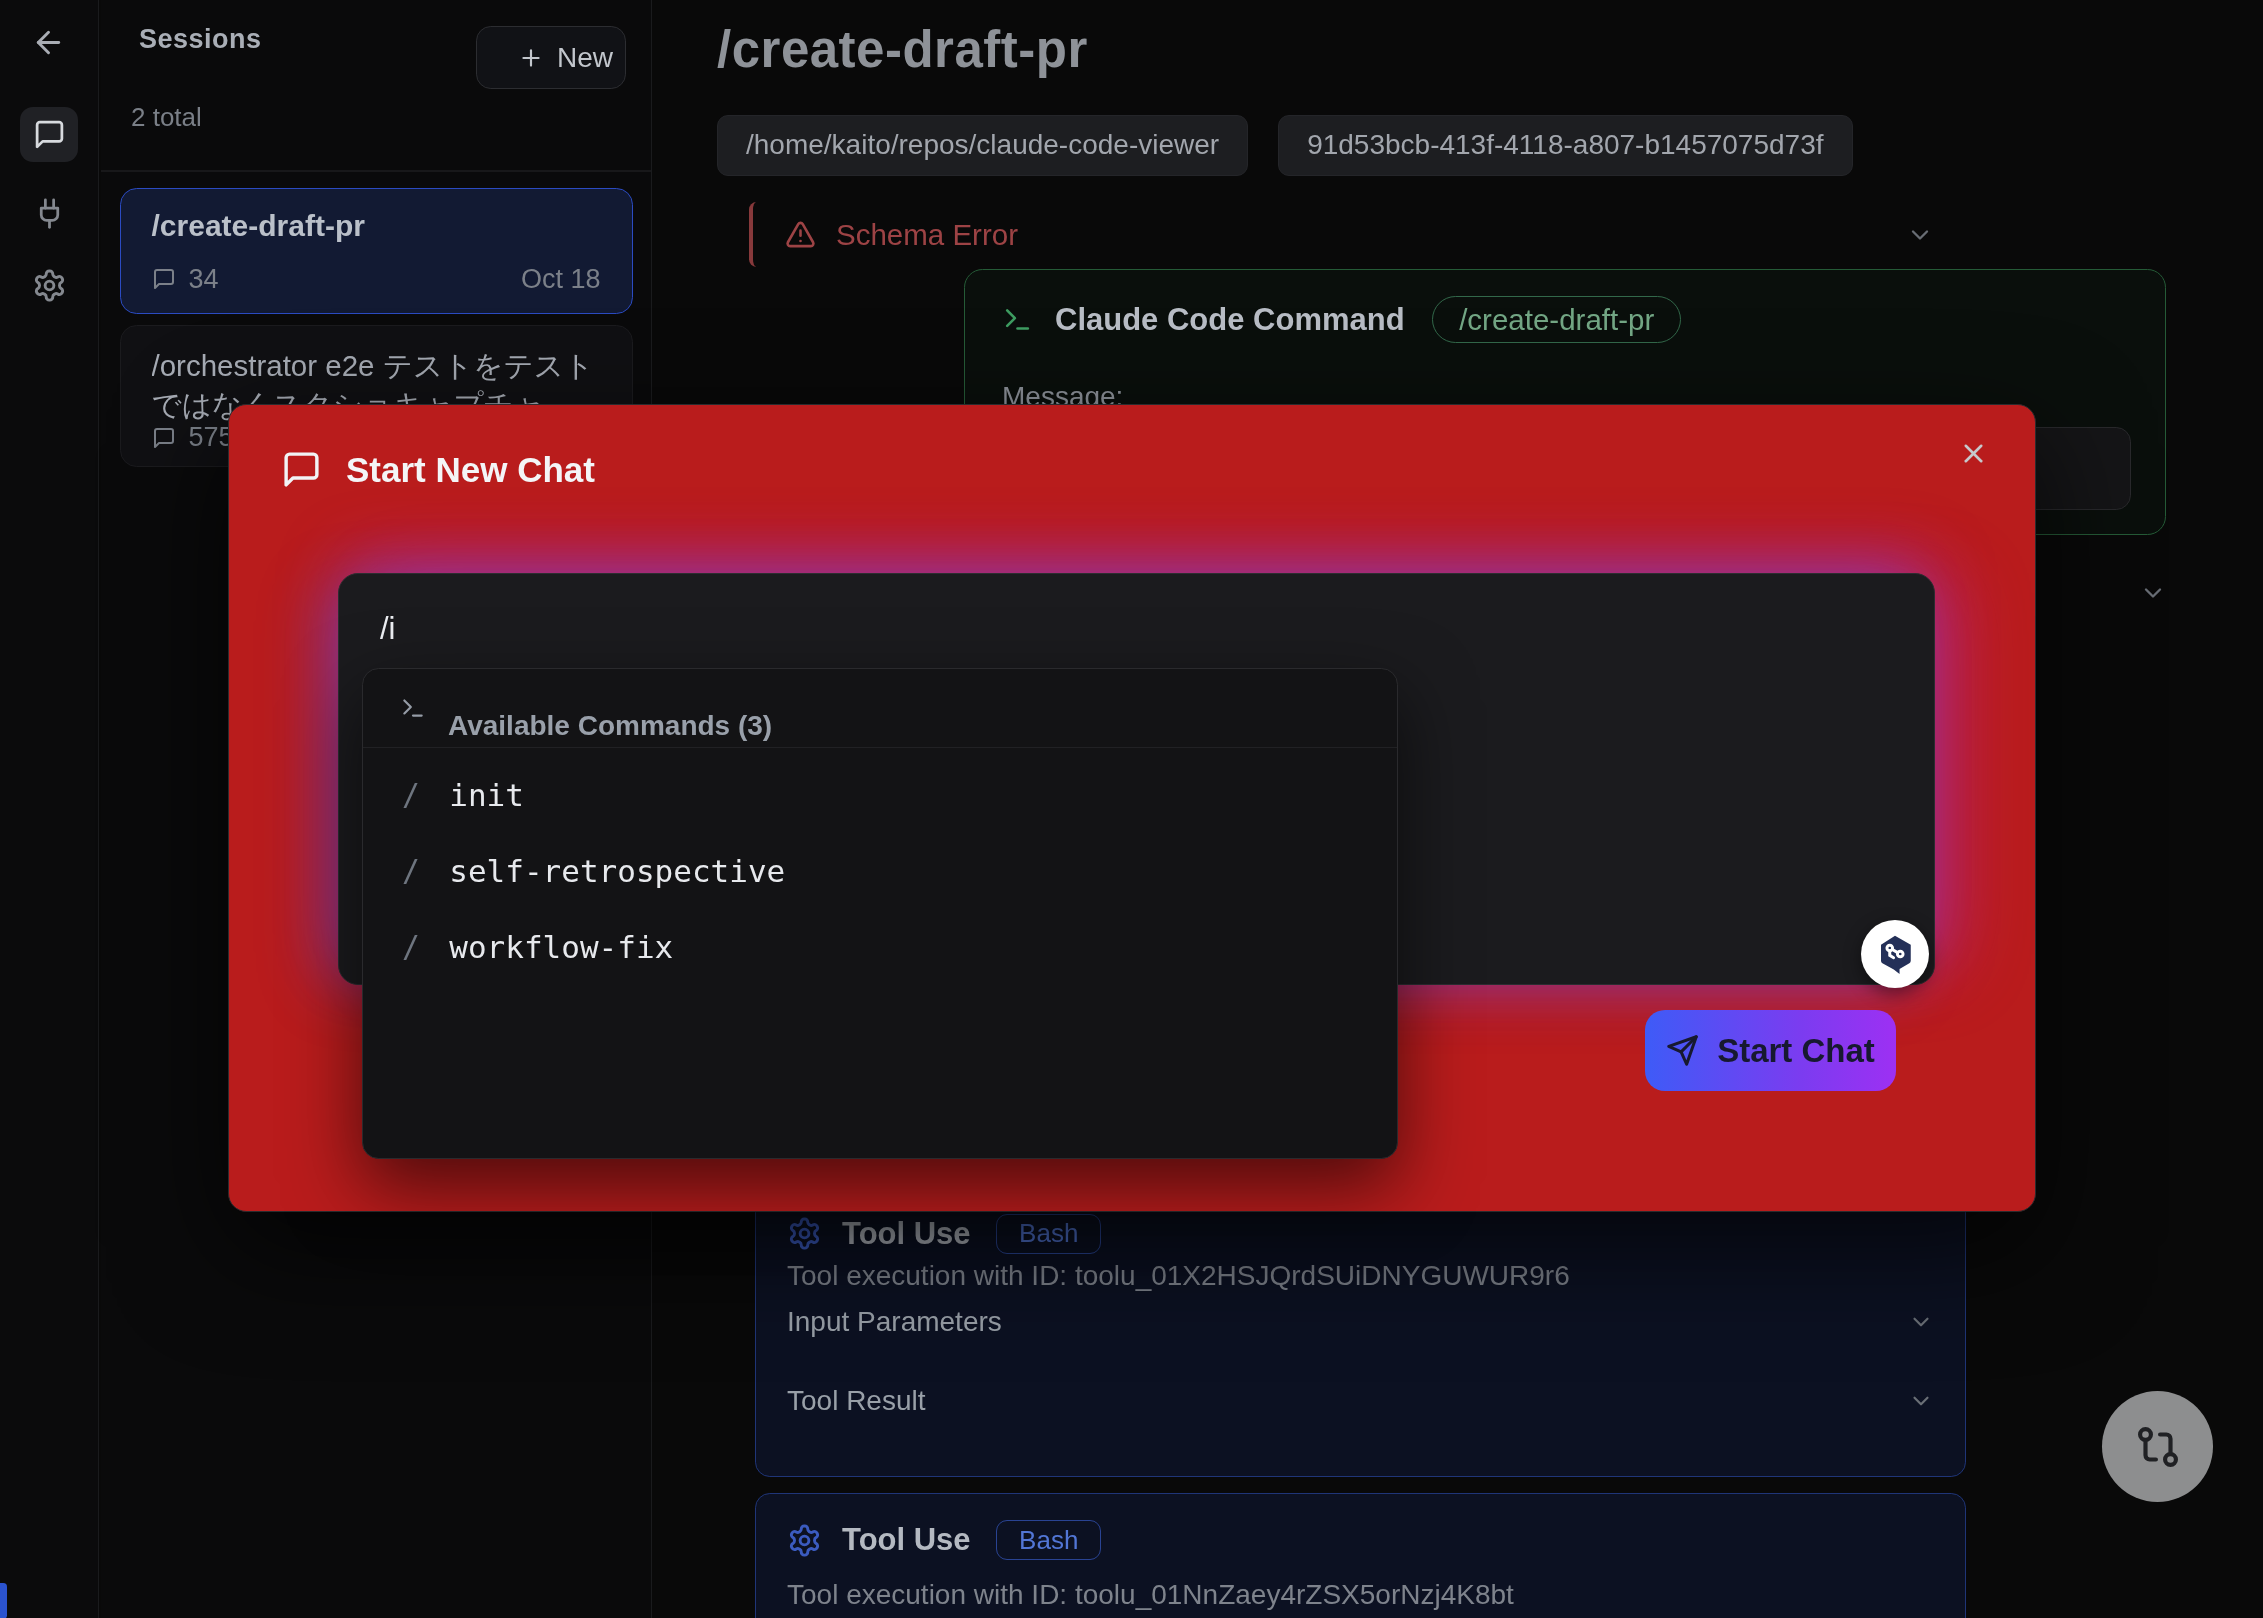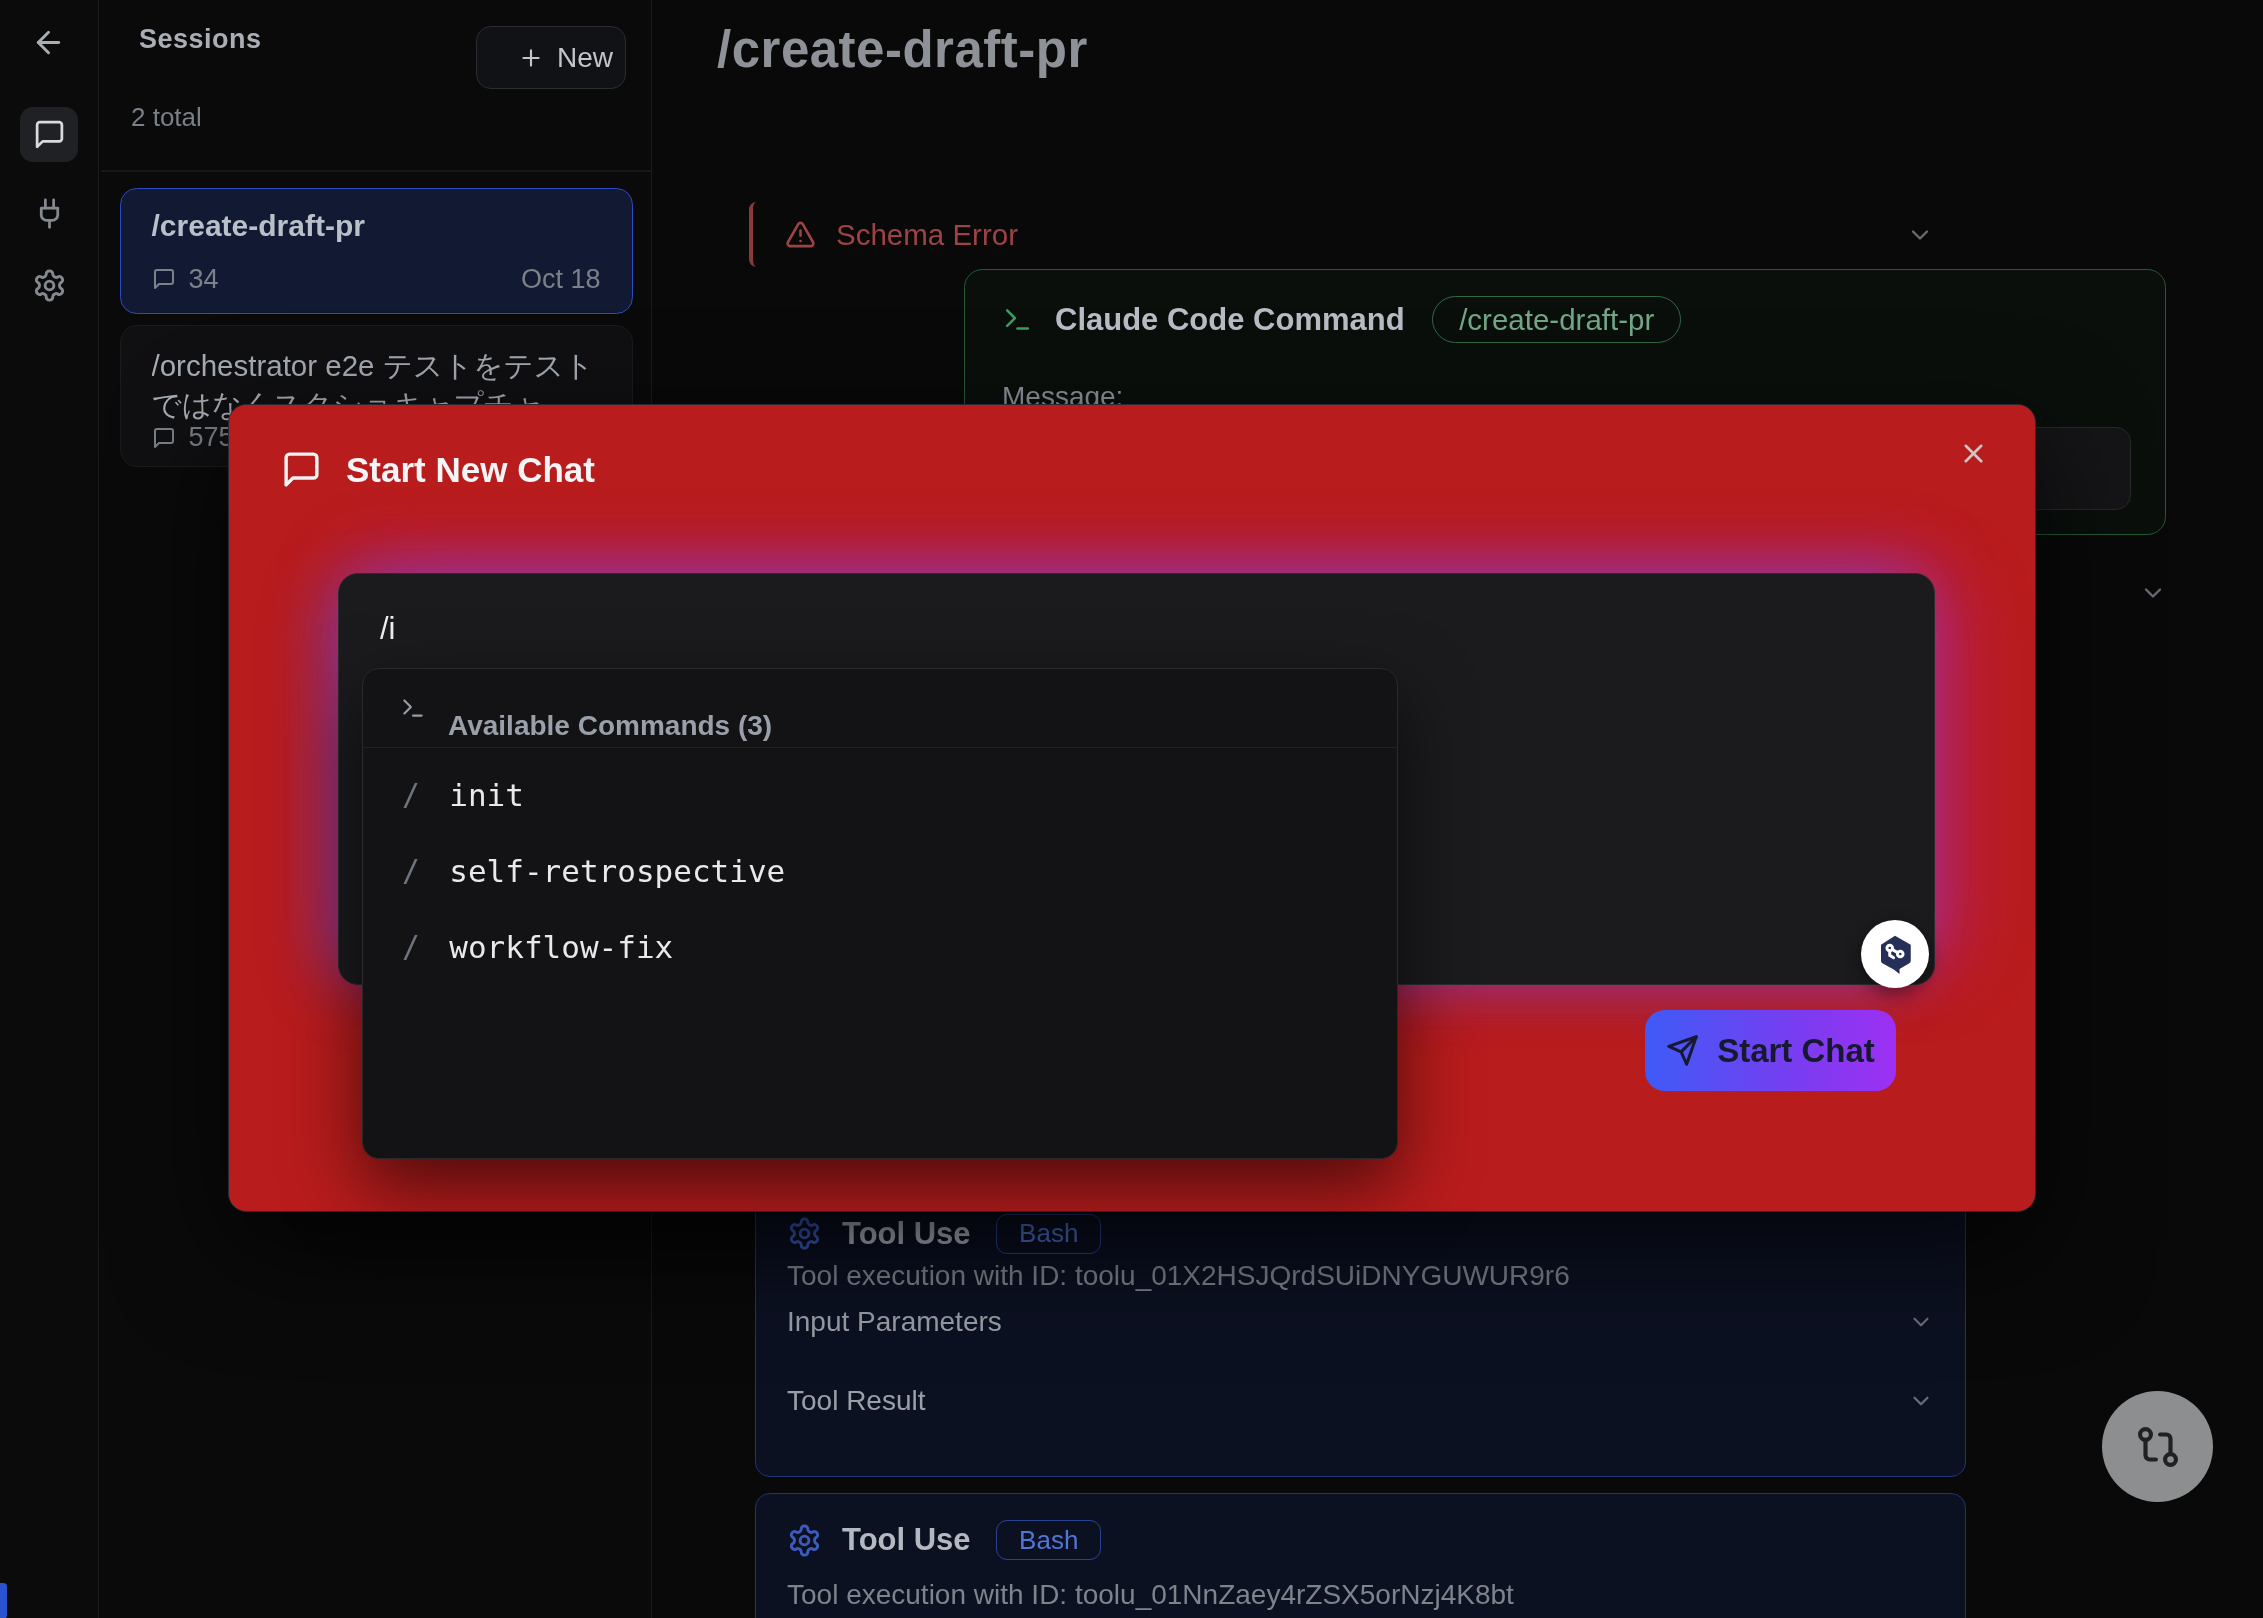--- a/index.html
+++ b/index.html
@@ -162,20 +162,24 @@
               </svg>
           </span>
           <span>575</span>
         </span>
       </div>
     </div>
   </div>
 
   <div class="main-title">/create-draft-pr</div>
 
+  <div class="badge-row">
+    <div class="badge">/home/kaito/repos/claude-code-viewer</div>
+    <div class="badge">91d53bcb-413f-4118-a807-b1457075d73f</div>
+  </div>
 
   <div class="schema-row">
     <span>
       <svg width="31" height="31" viewBox="0 0 24 24" fill="none" stroke="#9d4345" stroke-width="2" stroke-linecap="round" stroke-linejoin="round">
           <path d="M21.73 18l-8-14a2 2 0 0 0-3.46 0l-8 14A2 2 0 0 0 4 21h16a2 2 0 0 0 1.73-3z"></path>
           <path d="M12 9v4"></path>
           <path d="M12 17h.01"></path>
         </svg>
     </span>
     <span class="schema-label">Schema Error</span>

